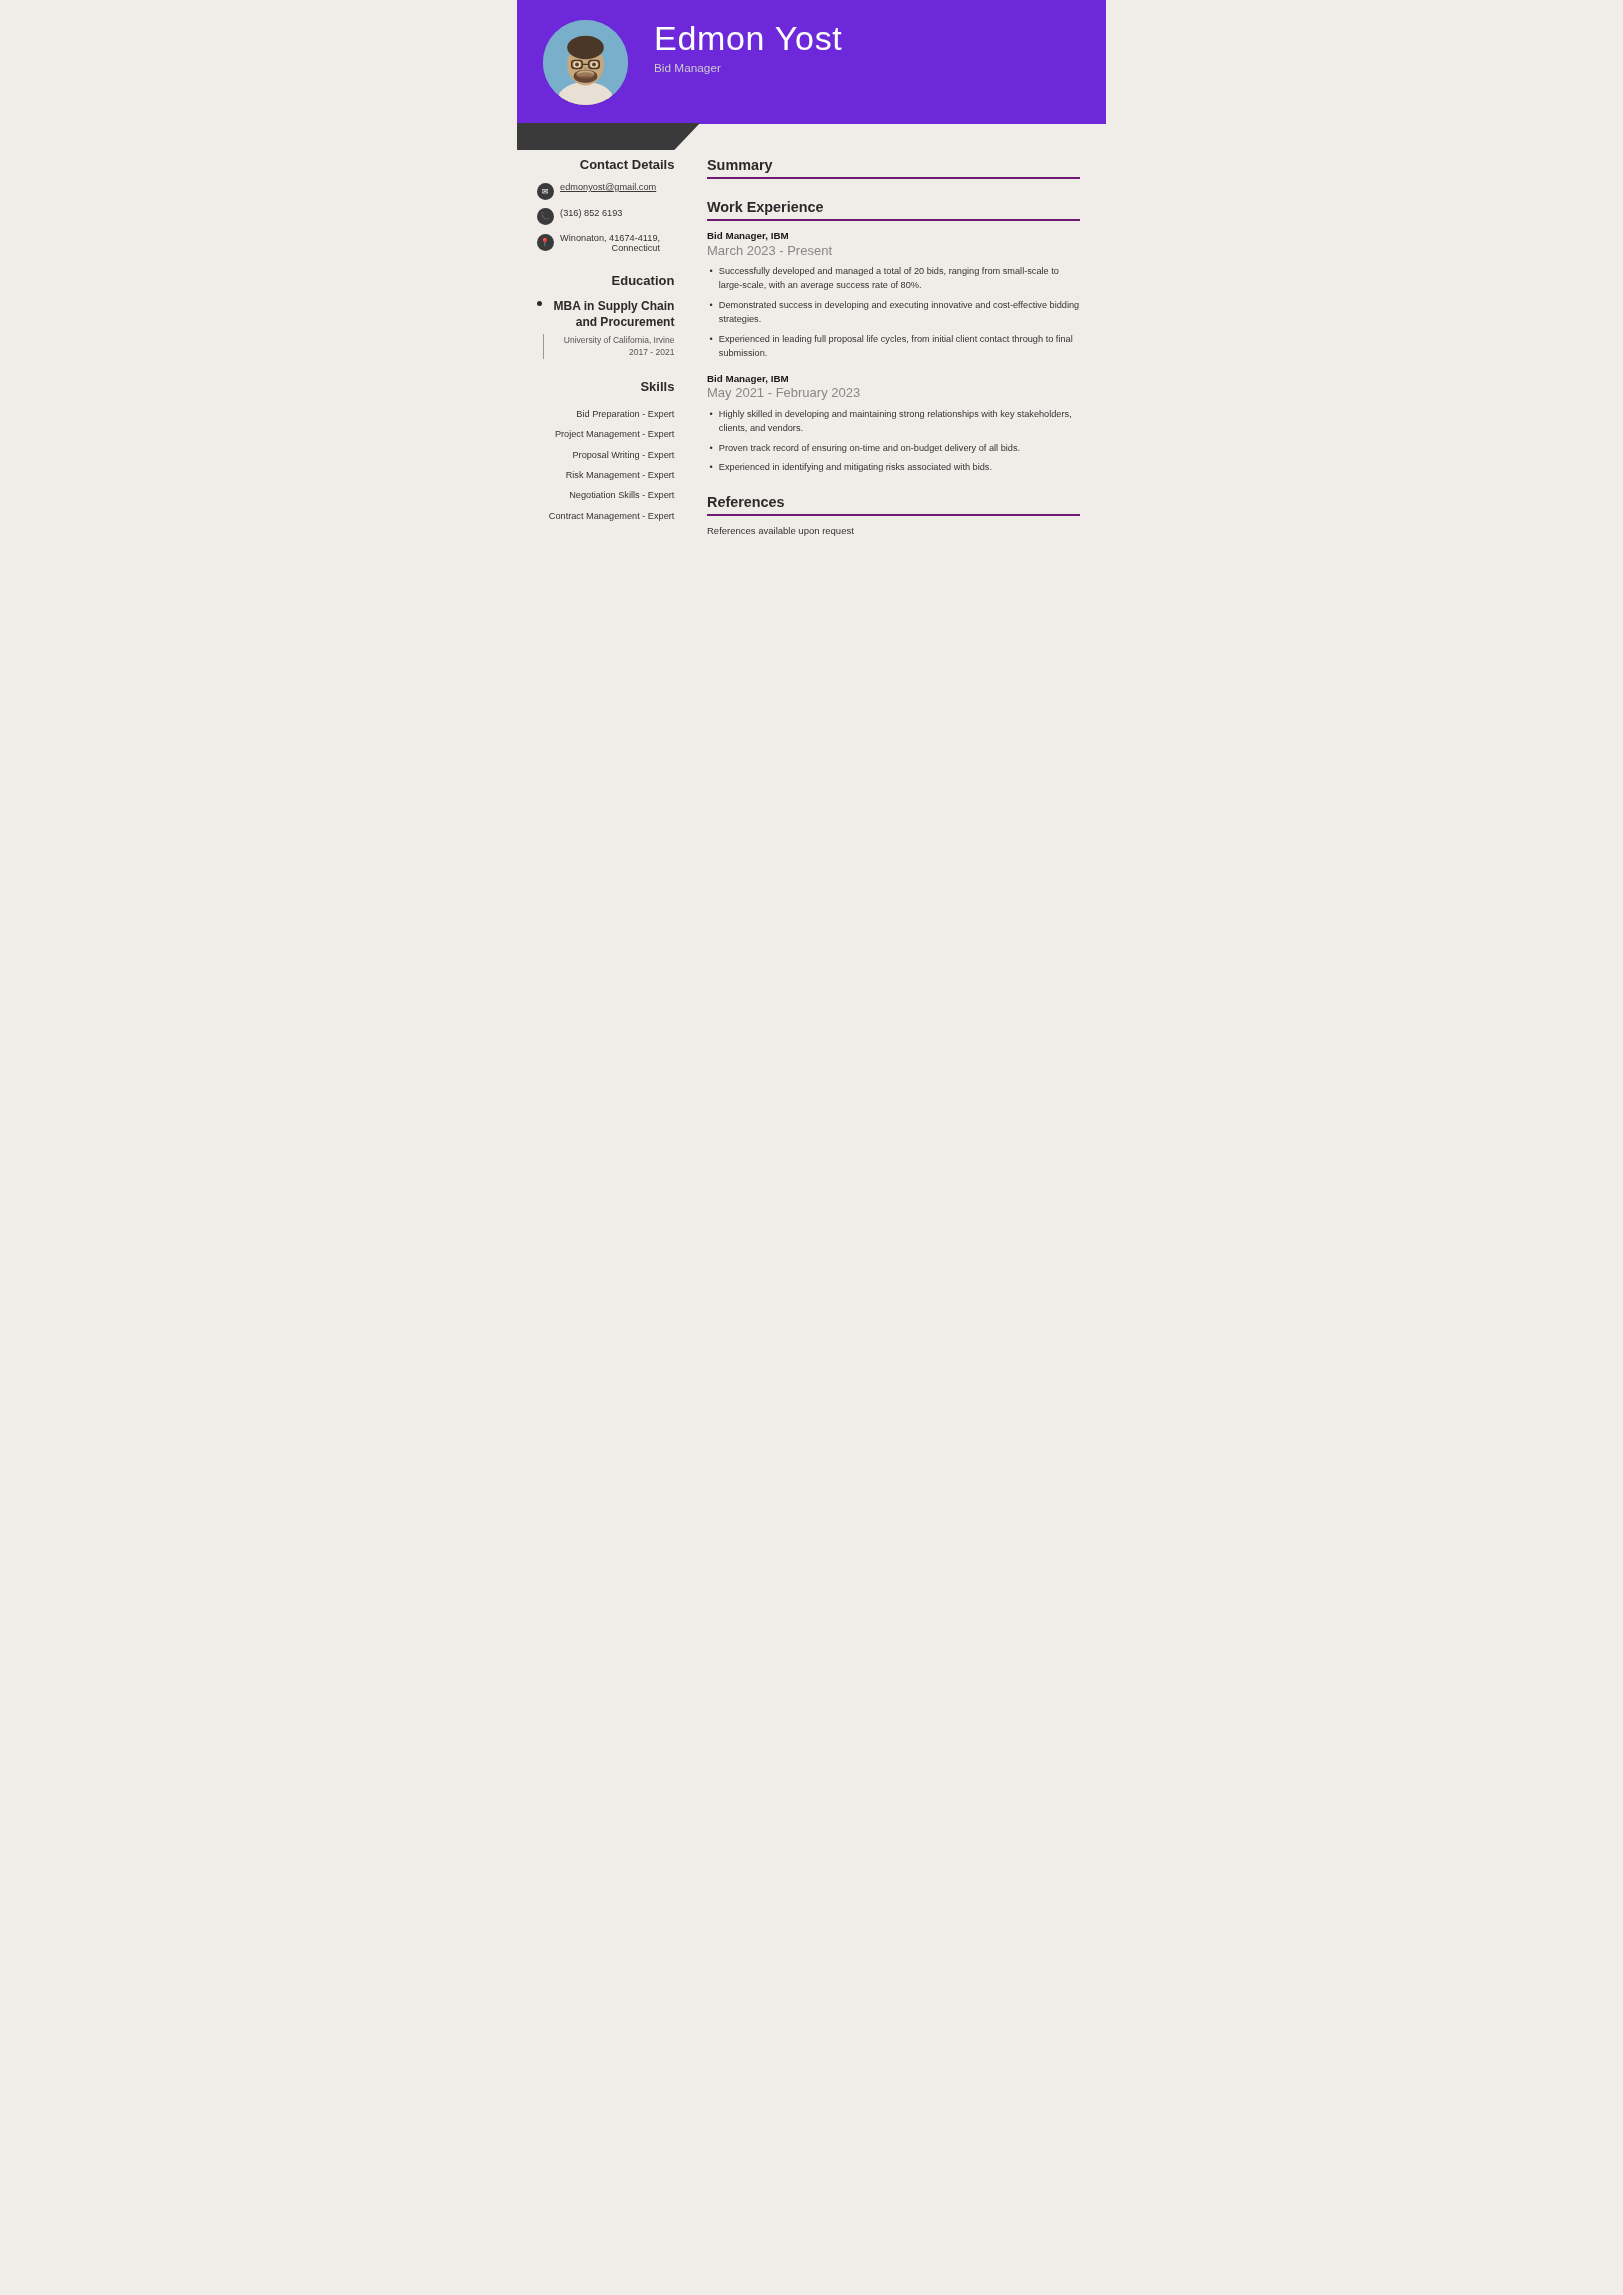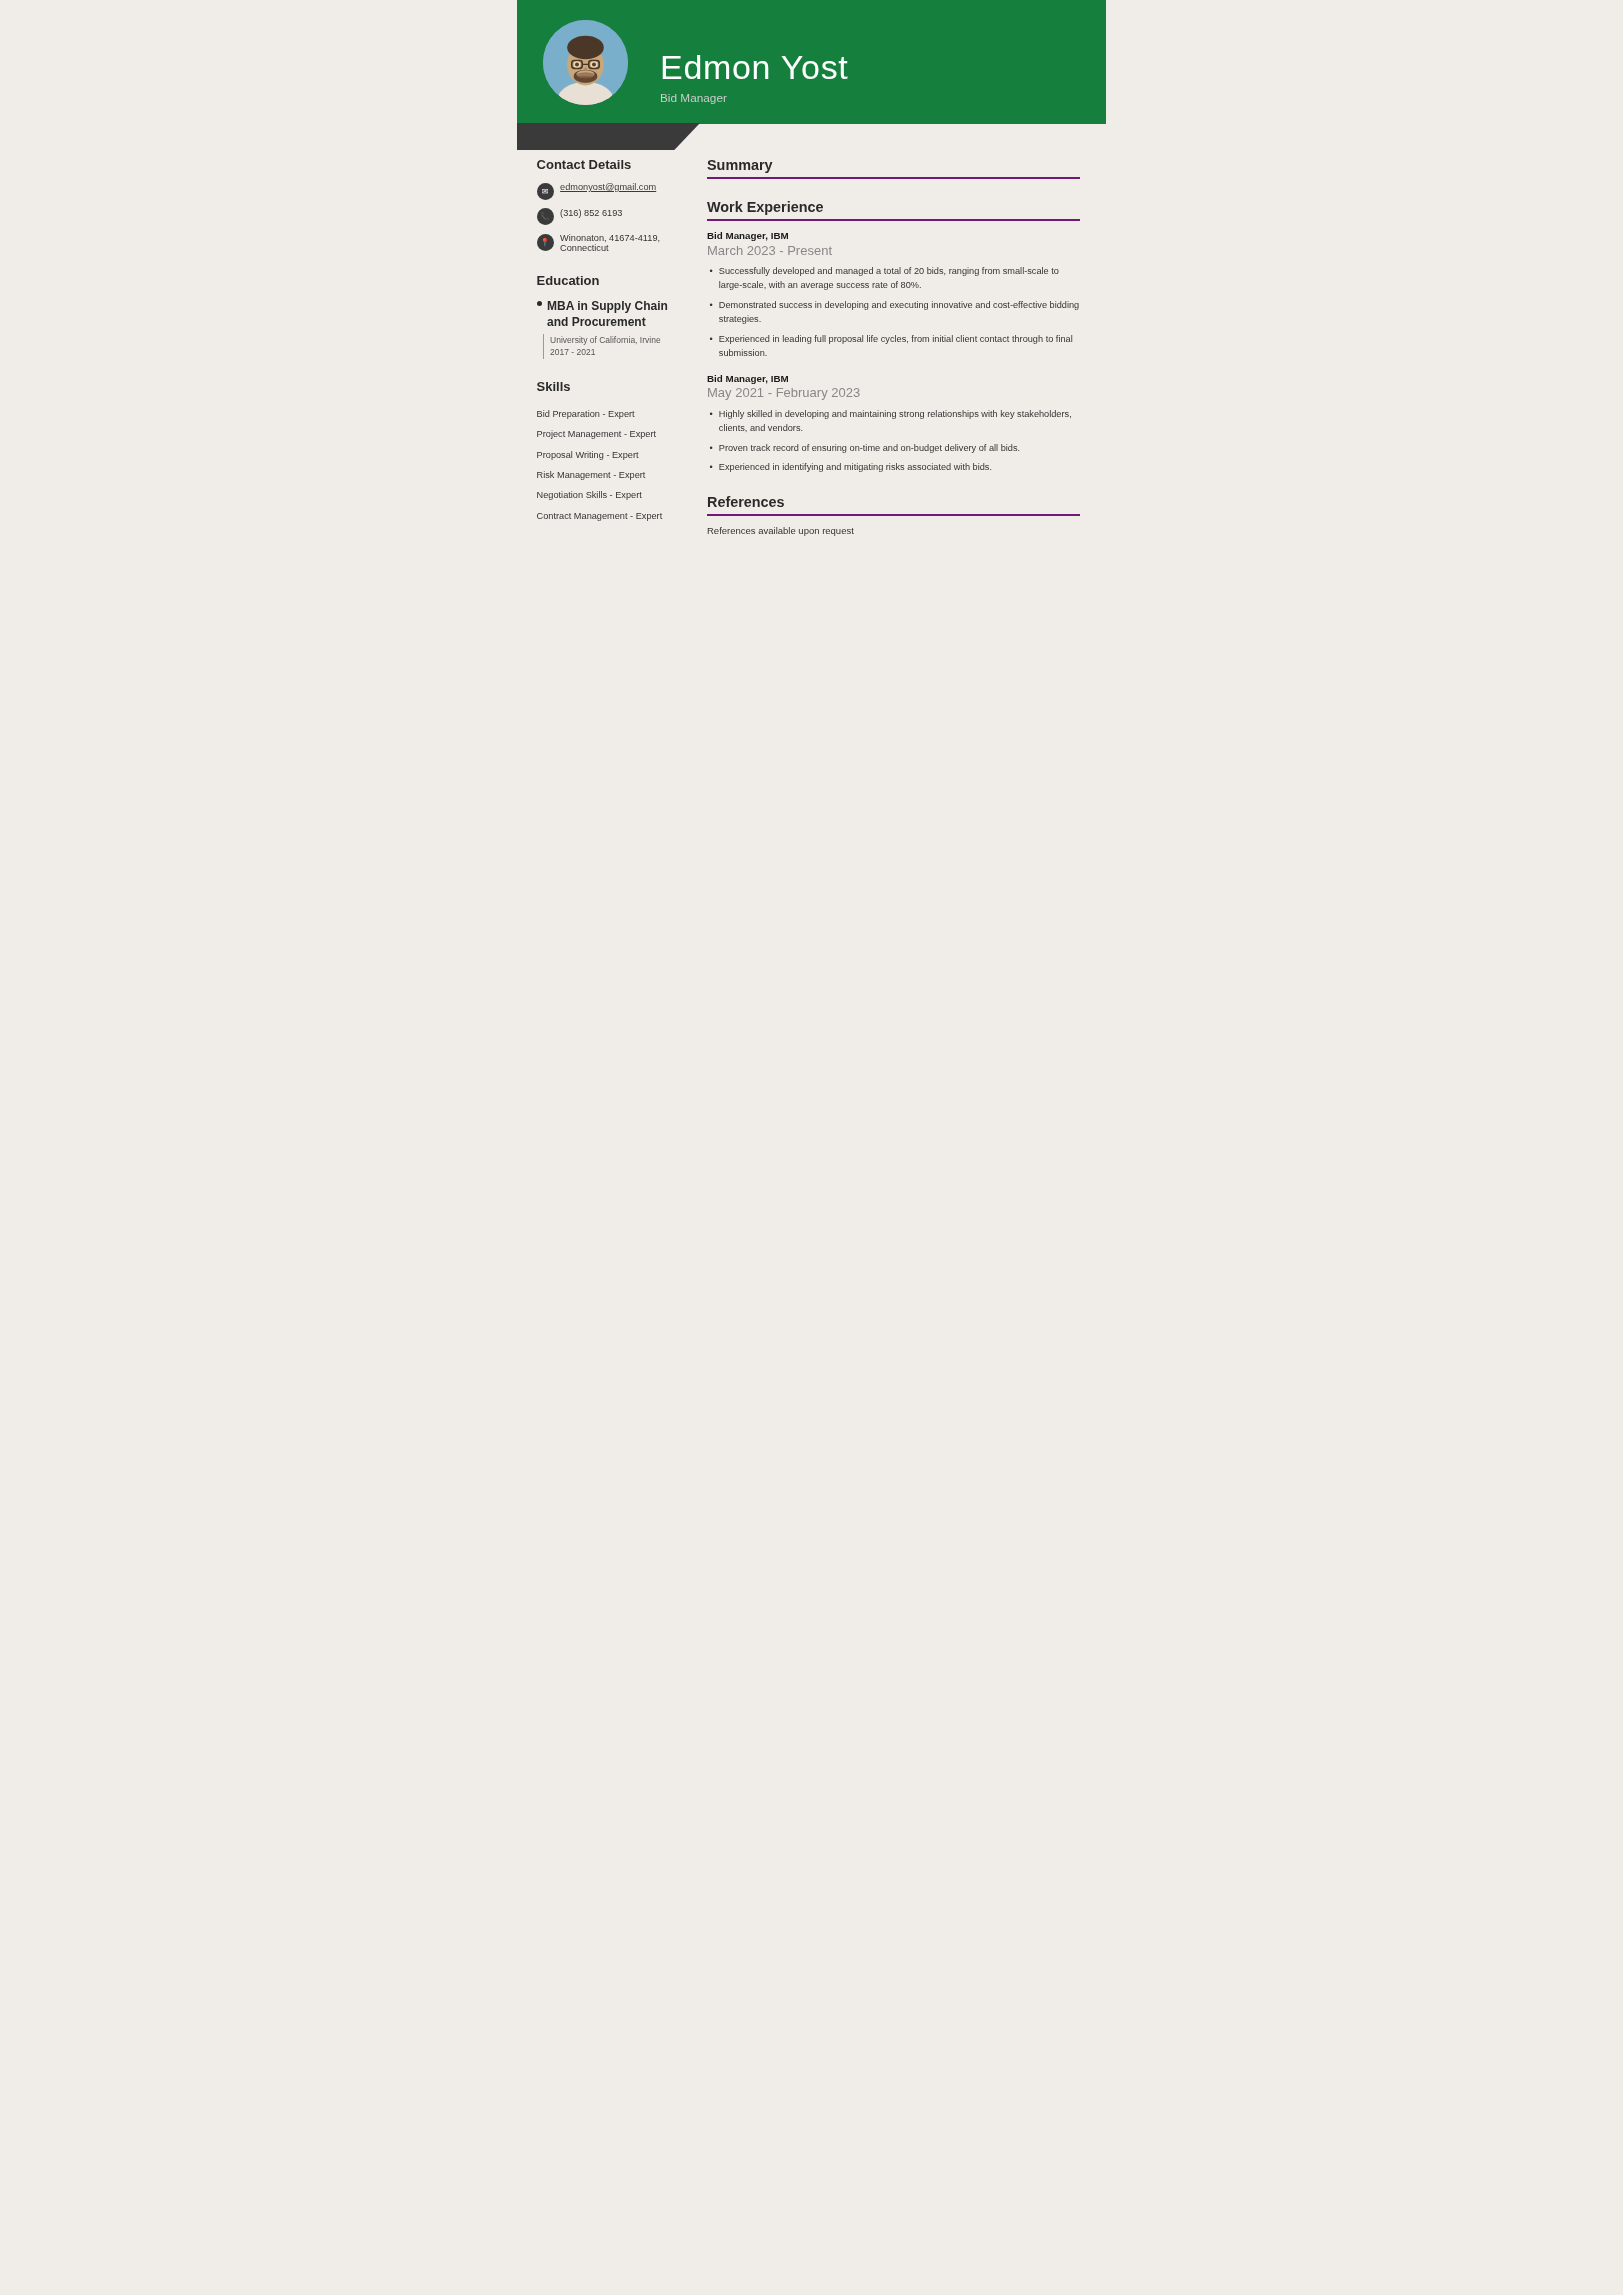--- a/index.html
+++ b/index.html
@@ -13,27 +13,26 @@
       padding: 0;
     }
     .resume {
       width: 589px;
       background: #f0ede8;
       min-height: 786px;
       position: relative;
     }
     
     .header {
-      background: #15803d;
-      display: flex;
-      align-items: flex-end;
+      background: #6d28d9;
+      display: flex;
+      align-items: flex-start;
       padding: 19.6px 26px;
       position: relative;
       min-height: 105px;
-      gap: 6px;
     }
     .avatar-container {
       width: 85px;
       height: 85px;
       border-radius: 50%;
       overflow: hidden;
       flex-shrink: 0;
       margin-right: 26px;
       background: #6a9fbc;
       display: flex;
@@ -79,20 +78,21 @@
       padding-top: 33px;
     }
     
     .sidebar {
       width: 177px;
       flex-shrink: 0;
       padding: 0 19.6px 26px 19.6px;
     }
     .sidebar-section {
       margin-bottom: 19.6px;
+      text-align: right;
     }
     .sidebar-section-title {
       font-size: 13px;
       font-weight: 700;
       color: #2a2a2a;
       margin-bottom: 9.8px;
     }
     .contact-item {
       display: flex;
       align-items: flex-start;

